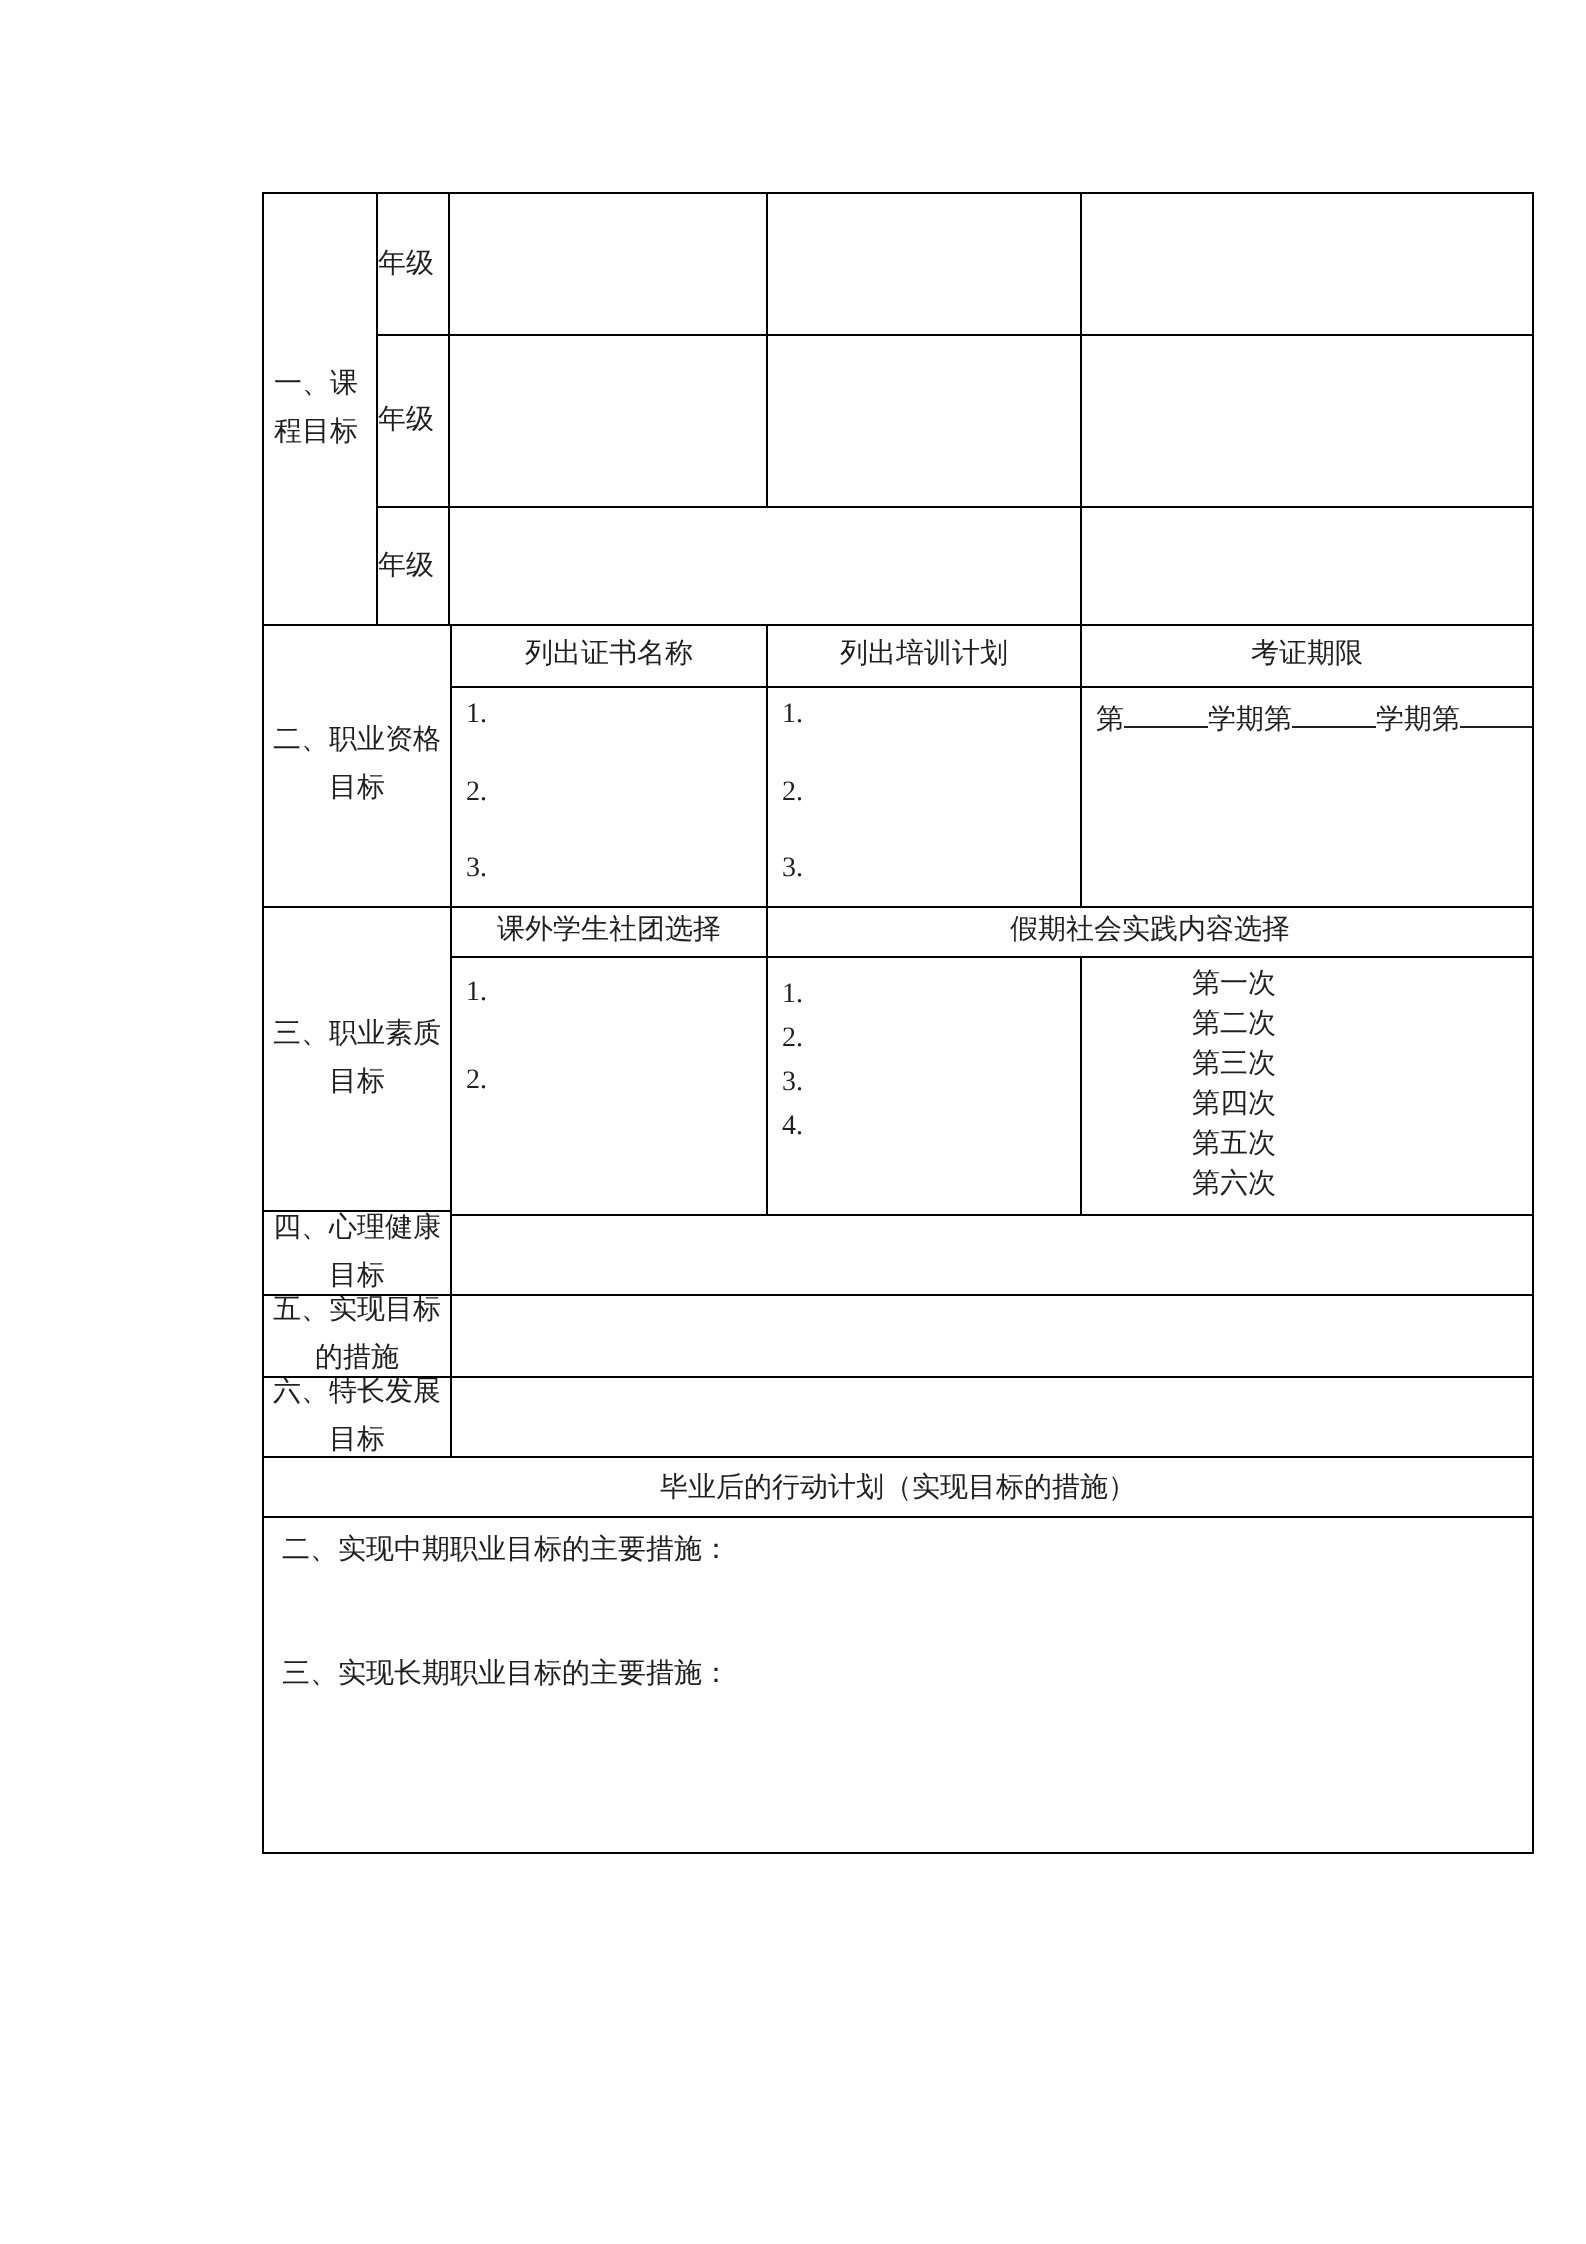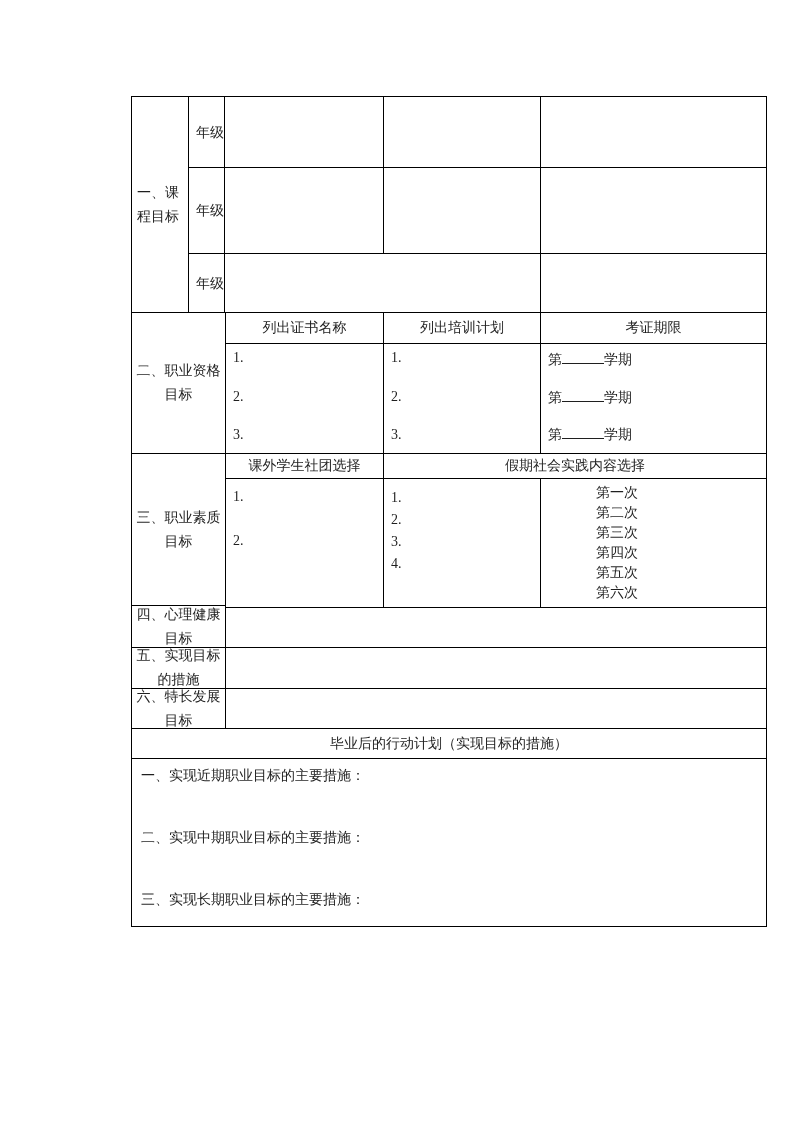--- a/index.html
+++ b/index.html
@@ -41,31 +41,31 @@
   .h86  { height: 86px; }
   .h141 { height: 141px; }
   .h31  { height: 31px; }
   .h152 { height: 152px; }
   .h25  { height: 25px; }
   .h42  { height: 42px; }
   .h41  { height: 41px; }
   .h40  { height: 40px; }
   .h30  { height: 30px; }
 
-  .vcenter { display: flex; align-items: center; justify-content: flex-end; }
+  .vcenter { display: flex; align-items: center; justify-content: flex-start; }
   .lbl-inner { line-height: 24px; text-align: left; padding: 0 5px; }
   .lbl-c { line-height: 24px; text-align: center; padding: 0 4px; width: 100%; }
   .grade-inner { line-height: 25px; text-align: center; }
 
   .hdr { display: flex; align-items: center; justify-content: center; text-align: center; line-height: 16px; }
 
   .num-list { display: flex; flex-direction: column; justify-content: space-between; padding: 5px 7px 9px 7px; }
   .num-list p { line-height: 18px; }
 
-  .term-list { display: flex; flex-direction: column; justify-content: space-between; padding: 5px 7px 9px 7px; }
+  .term-list { display: flex; justify-content: space-between; padding: 5px 7px 9px 7px; }
   .term { line-height: 18px; white-space: nowrap; }
   .blank-line { display: inline-block; width: 42px; height: 15px; border-bottom: 1px solid #1f1f1f; }
 
   .club-list { padding: 8px 7px; }
   .club-list p { line-height: 20px; }
   .club-list p + p { margin-top: 24px; }
 
   .comp-list { padding: 8px 7px; }
   .comp-list p { line-height: 22px; }
 
@@ -196,20 +196,19 @@
       </div>
       <div class="cell grow bb"></div>
     </div>
 
     <div class="row h30">
       <div class="cell grow bb banner">毕业后的行动计划（实现目标的措施）</div>
     </div>
 
     <div class="row grow">
       <div class="cell grow measures">
-        <p>一、实现近期职业目标的主要措施：</p>
         <p>二、实现中期职业目标的主要措施：</p>
         <p>三、实现长期职业目标的主要措施：</p>
       </div>
     </div>
 
   </div>
 </div>
 
 </body></html>

